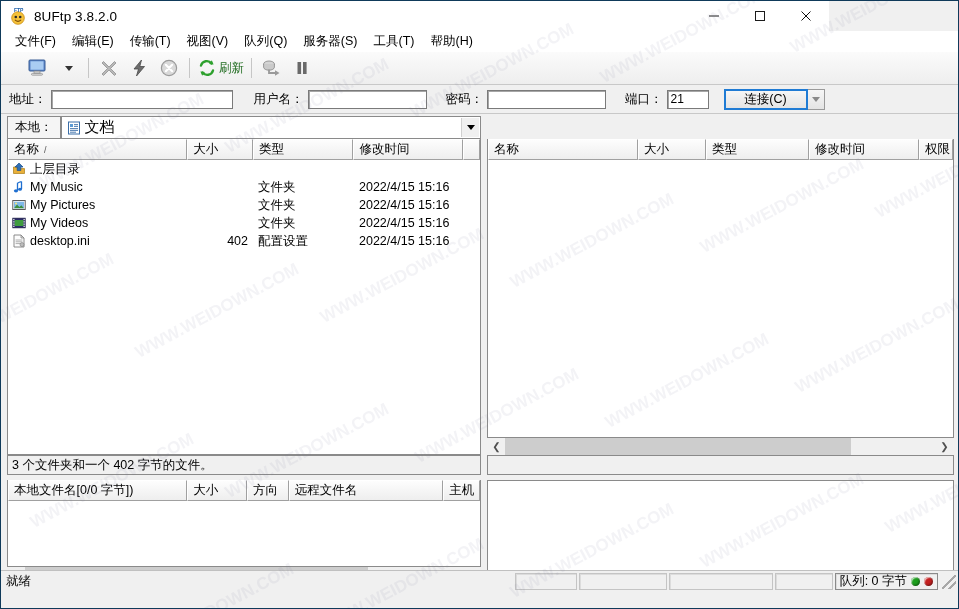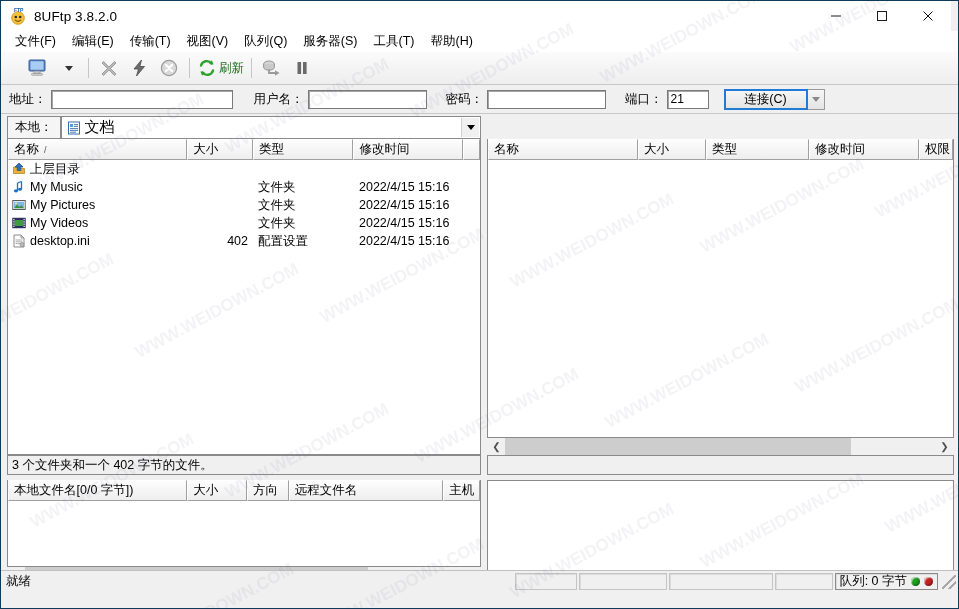--- a/index.html
+++ b/index.html
@@ -16,21 +16,21 @@
     position: relative;
     width: 959px; height: 609px;
     background: #f0f0f0;
     border: 1px solid #0f3a5a;
     box-sizing: border-box;
     overflow: hidden;
   }
 
   
   .titlebar {
-    position: absolute; left: 0; top: 0; width: 950px; height: 30px;
+    position: absolute; left: 0; top: 0; width: 828px; height: 30px;
     background: #ffffff;
     display: flex; align-items: center;
   }
   .title-icon {
     width: 18px; height: 18px; margin-left: 8px; margin-right: 7px;
     position: relative; flex: none;
   }
   .title-text {
     font-size: 13.5px; color: #000; letter-spacing: 0.1px;
   }

